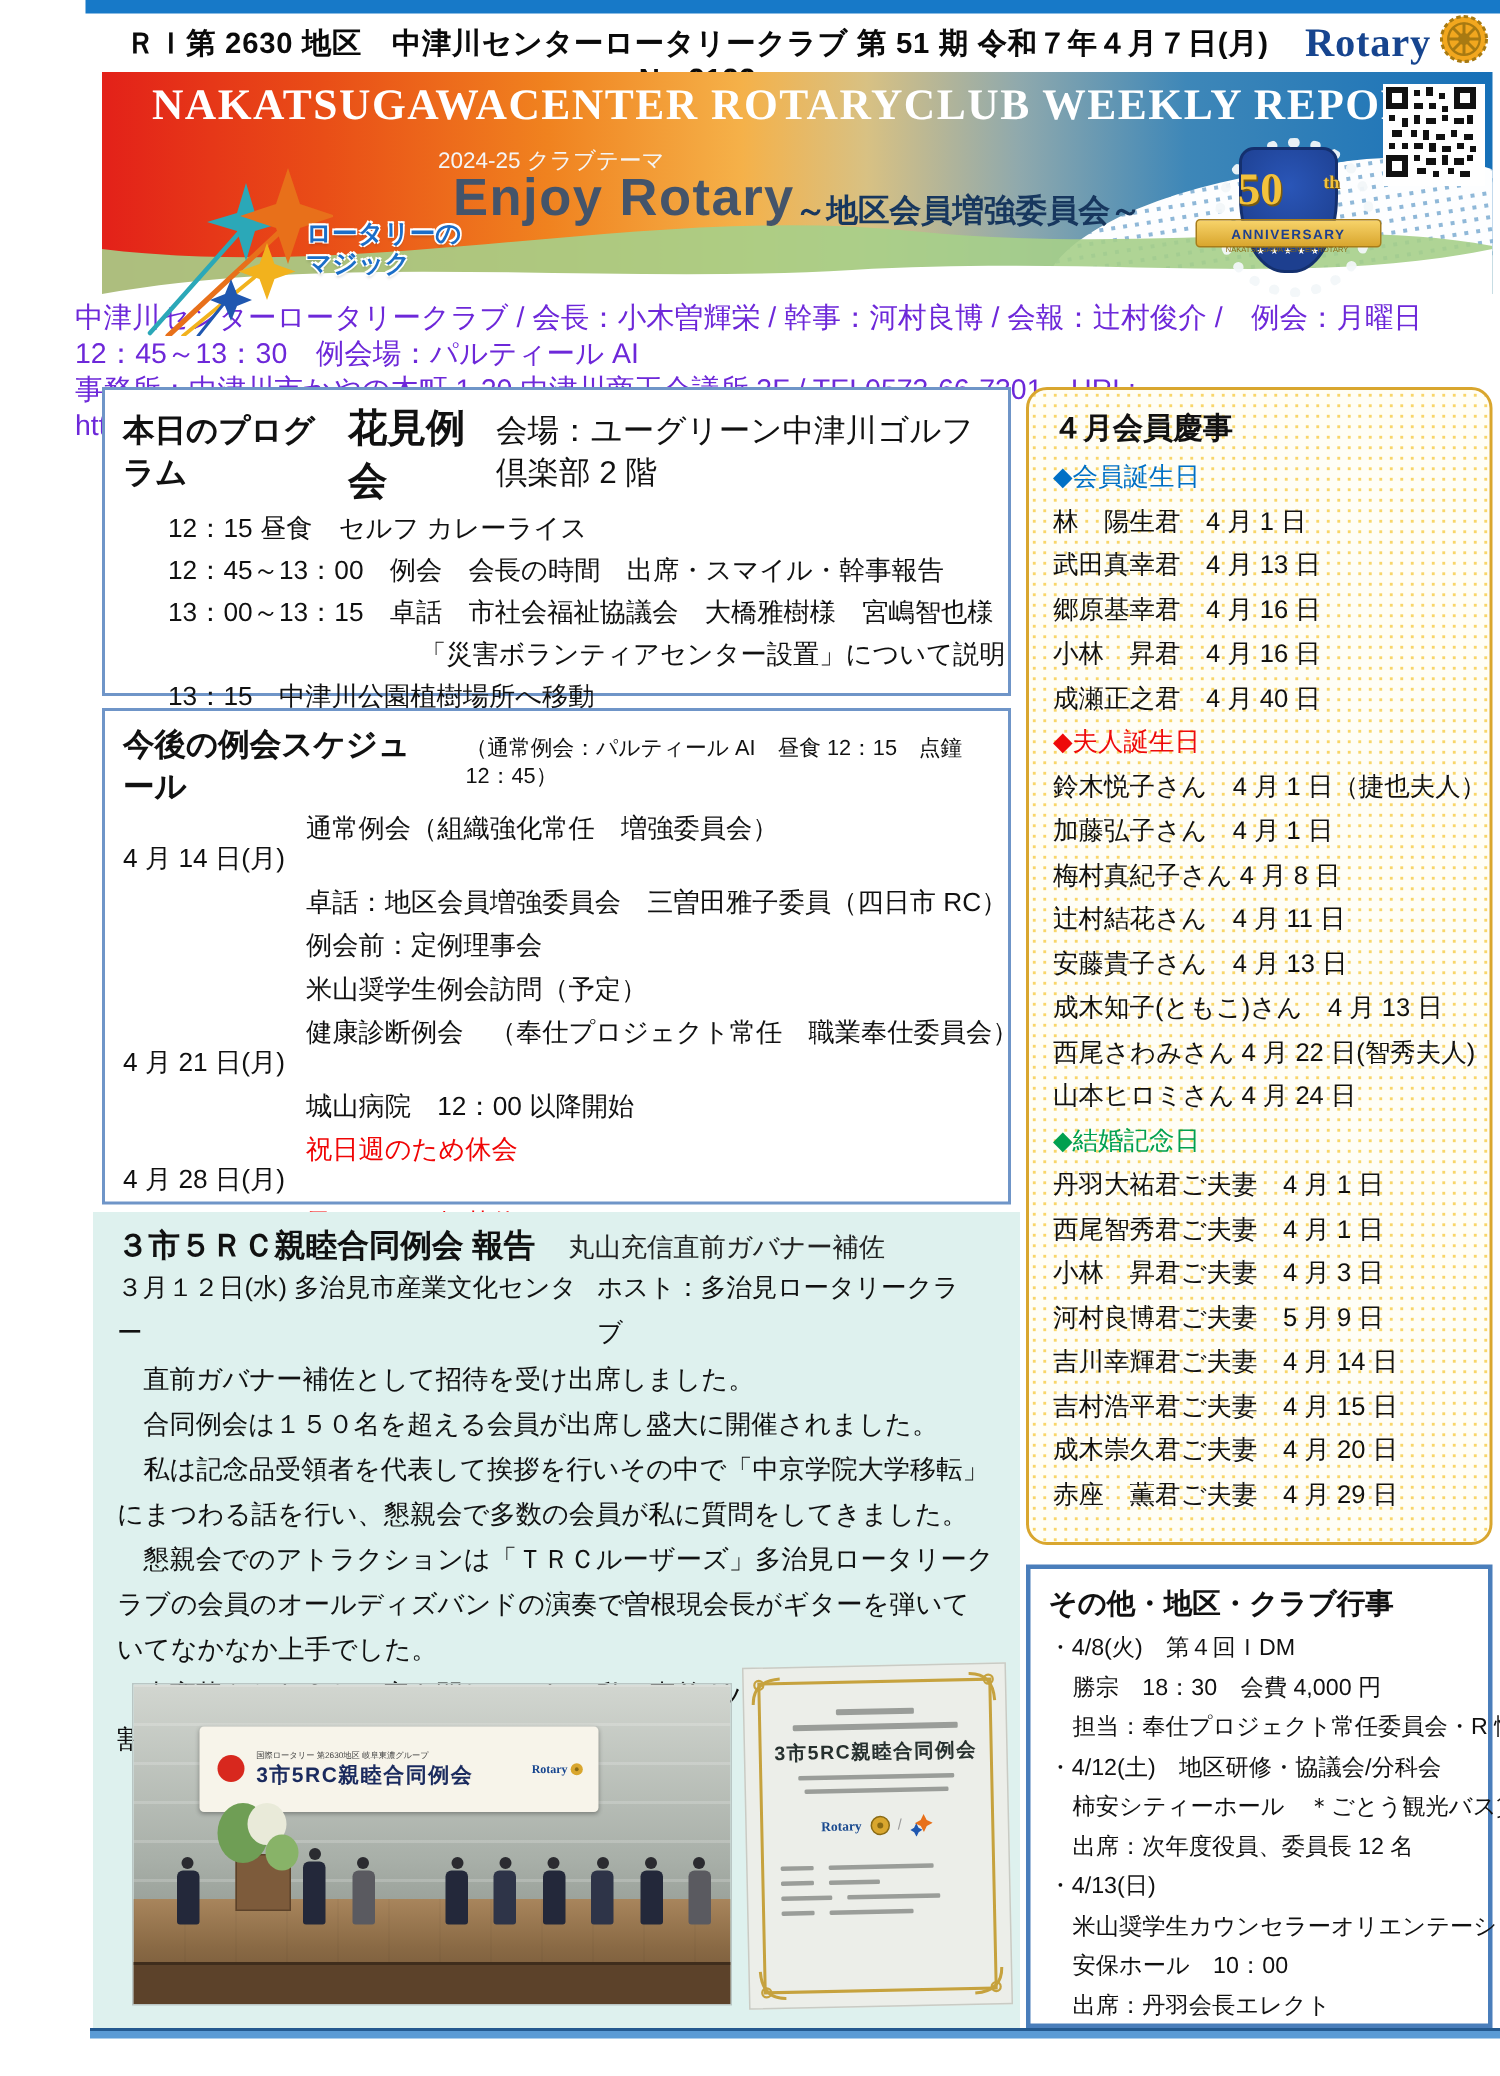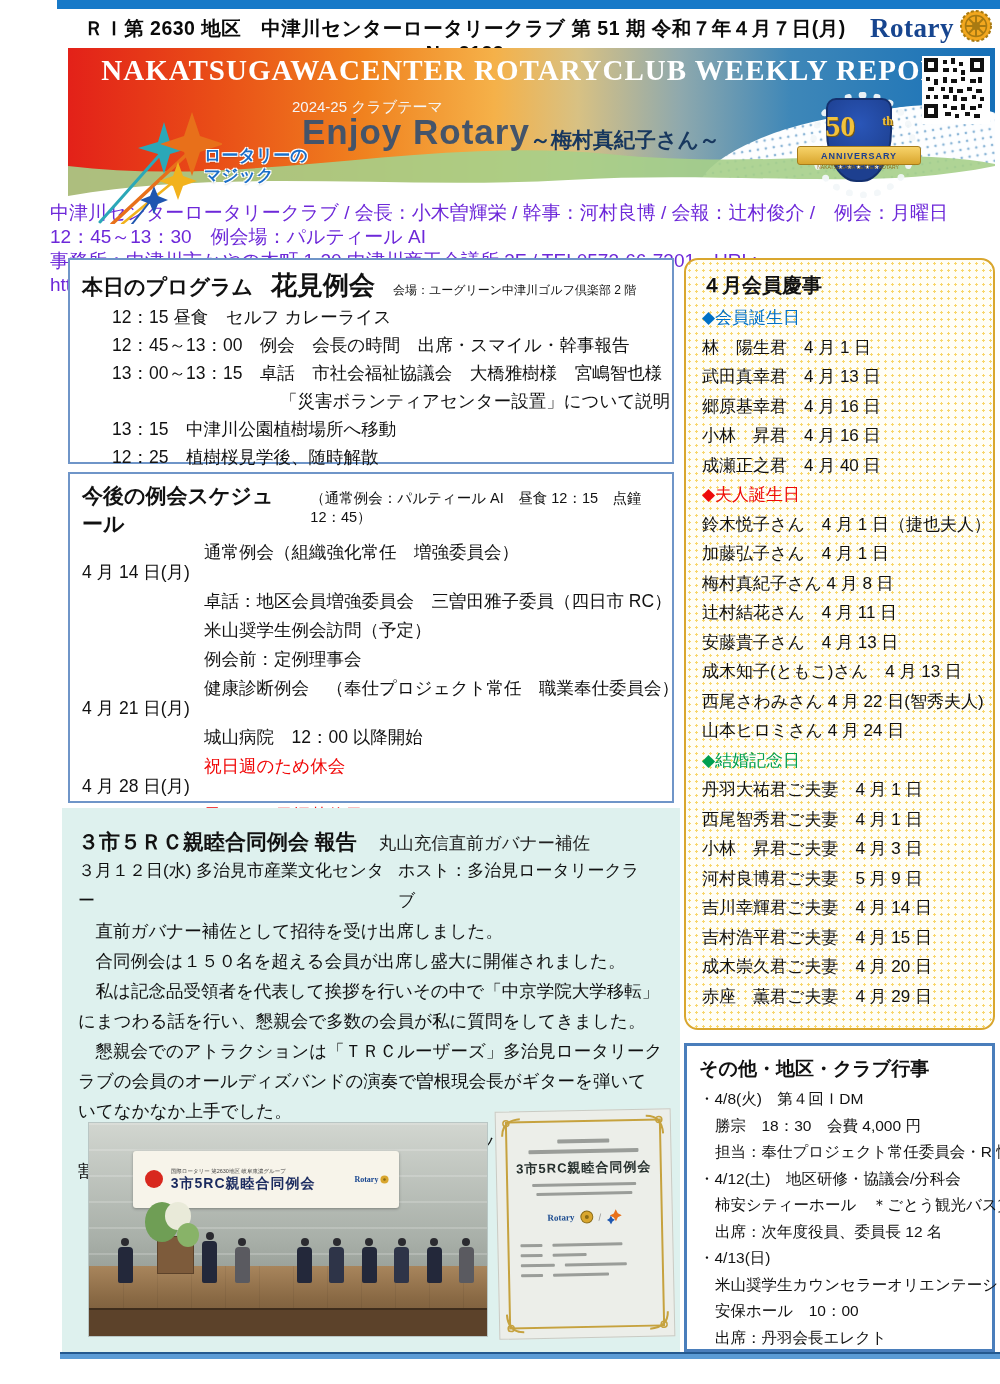--- a/index.html
+++ b/index.html
@@ -51,32 +51,32 @@
   
   .qr{position:absolute;left:922px;top:56px;width:64px;height:64px;background:#fff;padding:2px;z-index:8;}
   
   .club-info{position:absolute;left:50px;top:201px;width:920px;text-align:left;
     font-size:19px;line-height:24px;color:#6d28d9;}
   
   .box-title{font-size:21px;font-weight:800;}
   .box-program{position:absolute;left:68px;top:258px;width:606px;height:206px;border:2px solid #6f95c8;background:#fff;padding:8px 12px;box-sizing:border-box;}
   .program-head{display:flex;align-items:baseline;gap:18px;}
   .program-sub{font-size:26px;font-weight:800;}
-  .program-venue{font-size:12px;}
+  .program-venue{font-size:21px;}
   .prow{font-size:17.5px;line-height:28px;padding-left:30px;white-space:nowrap;}
   .prow.indent-deep{padding-left:198px;}
   .box-schedule{position:absolute;left:68px;top:472px;width:606px;height:331px;border:2px solid #6f95c8;background:#fff;padding:8px 12px;box-sizing:border-box;}
   .sched-head{display:flex;align-items:baseline;gap:22px;}
   .sched-note{font-size:14.5px;}
   .srow{display:flex;font-size:17.5px;line-height:29px;white-space:nowrap;}
   .sdate{flex:0 0 122px;margin-top:20px;}
   .stext.red{color:#f00505;}
   .red{color:#f00505;}
   
-  .section-report{position:absolute;left:62px;top:808px;width:618px;height:544px;background:#def1ee;padding:20px 16px;box-sizing:border-box;}
+  .section-report{position:absolute;left:62px;top:808px;width:618px;height:544px;background:#def1ee;padding:8px 16px;box-sizing:border-box;}
   .report-head{display:flex;align-items:baseline;gap:22px;}
   .report-note{font-size:17.5px;color:#222;}
   .report-meta{display:flex;justify-content:space-between;font-size:17px;line-height:30px;padding-right:10px;}
   .report-body p{margin:0;font-size:17.5px;line-height:30px;text-indent:1em;}
   
   .photo-stage{position:absolute;left:88px;top:1122px;width:400px;height:215px;overflow:hidden;border:1px solid #b9c6c4;box-sizing:border-box;}
   .wall{position:absolute;inset:0;background:
     repeating-linear-gradient(180deg,rgba(255,255,255,.18) 0 2px,transparent 2px 26px),
     linear-gradient(180deg,#d2d6d0 0%,#a8afa8 55%,#99a099 70%);}
   .stage-floor{position:absolute;left:0;bottom:0;width:100%;height:33%;
@@ -156,21 +156,21 @@
 
 <div class="banner">
   <div class="banner-dots"></div>
   <svg class="banner-waves" viewBox="0 0 927 70" preserveAspectRatio="none">
     <path d="M0,70 L0,40 C180,62 360,10 540,28 C700,44 820,18 927,38 L927,70 Z" fill="#a6cf8a" opacity="0.9"></path>
     <path d="M0,70 C160,42 330,64 500,54 C670,44 800,66 927,40 L927,70 Z" fill="#ffffff"></path>
   </svg>
   <div class="banner-title">NAKATSUGAWACENTER ROTARYCLUB  WEEKLY REPORT</div>
   <div class="theme-label">2024-25 クラブテーマ</div>
   <div class="theme-main">Enjoy Rotary</div>
-  <div class="theme-sub">～梅村真紀子さん～</div>
+  <div class="theme-sub">～地区会員増強委員会～</div>
 </div>
 
 <div class="badge50">
   <div class="badge-wreath"></div>
   <div class="badge-shield">
     <div class="badge-num"><span>50</span><sup>th</sup></div>
     <div class="badge-stars">★ ★ ★ ★ ★</div>
   </div>
   <div class="badge-ribbon">ANNIVERSARY</div>
   <div class="badge-sub">NAKATSUGAWA CENTER ROTARY</div>
@@ -283,26 +283,26 @@
         <span class="stext">通常例会（組織強化常任　増強委員会）</span>
       </div>
 
       <div class="srow">
         <span class="sdate"></span>
         <span class="stext">卓話：地区会員増強委員会　三曽田雅子委員（四日市 RC）</span>
       </div>
 
       <div class="srow">
         <span class="sdate"></span>
+        <span class="stext">例会前：定例理事会</span>
+      </div>
+
+      <div class="srow">
+        <span class="sdate"></span>
         <span class="stext">米山奨学生例会訪問（予定）</span>
-      </div>
-
-      <div class="srow">
-        <span class="sdate"></span>
-        <span class="stext">例会前：定例理事会</span>
       </div>
 
       <div class="srow">
         <span class="sdate">4 月 21 日(月)</span>
         <span class="stext">健康診断例会　（奉仕プロジェクト常任　職業奉仕委員会）</span>
       </div>
 
       <div class="srow">
         <span class="sdate"></span>
         <span class="stext">城山病院　12：00 以降開始</span>

